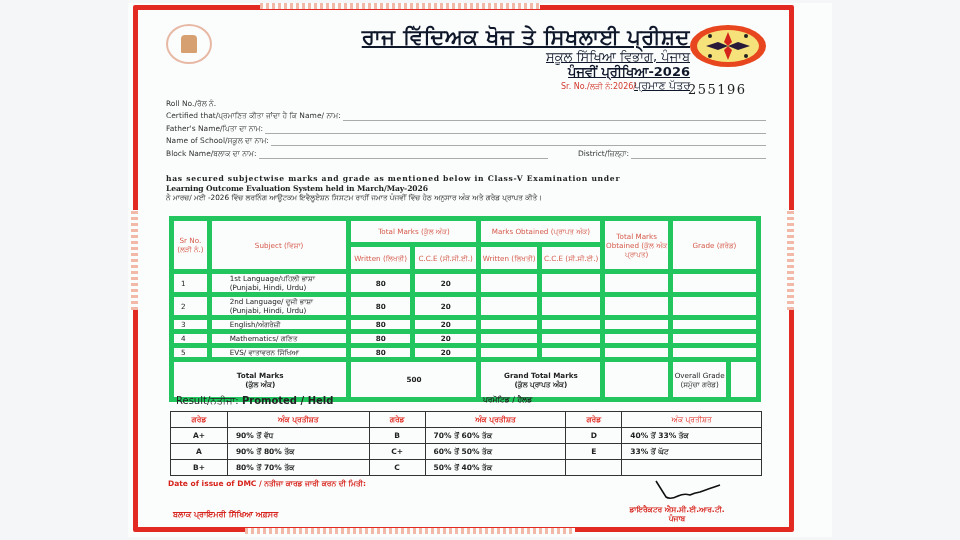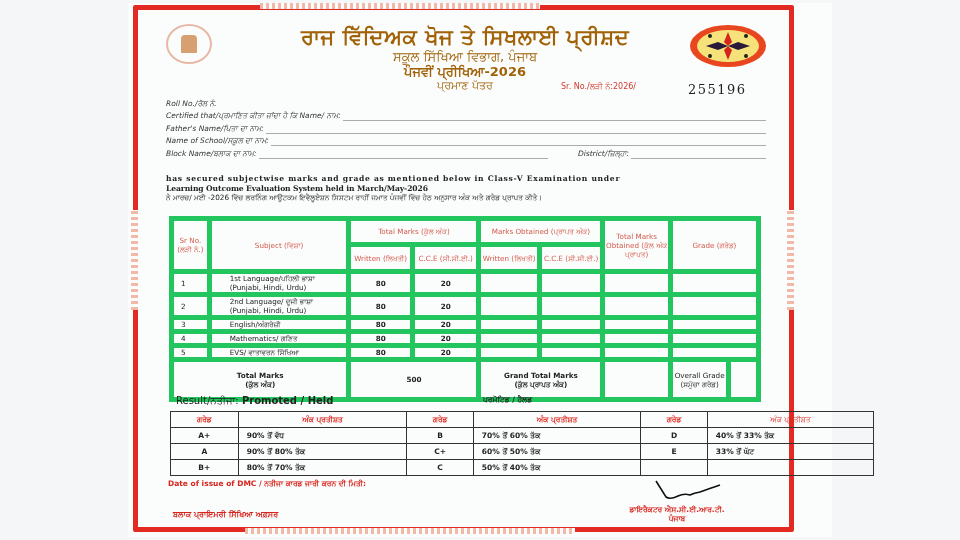--- a/index.html
+++ b/index.html
@@ -10,31 +10,31 @@
   .border-pattern { position: absolute; background: repeating-linear-gradient(90deg, #f3b9a8 0 3px, #fbfcfc 3px 6px); }
   .pat-top { left: 260px; top: 3px; width: 280px; height: 6px; }
   .pat-bottom { left: 245px; top: 528px; width: 330px; height: 6px; }
   .pat-left { left: 131px; top: 210px; width: 7px; height: 100px; background: repeating-linear-gradient(0deg, #f3b9a8 0 3px, #fbfcfc 3px 6px); }
   .pat-right { left: 787px; top: 210px; width: 7px; height: 100px; background: repeating-linear-gradient(0deg, #f3b9a8 0 3px, #fbfcfc 3px 6px); }
 
   .emblem-left { position: absolute; left: 166px; top: 24px; width: 46px; height: 40px; border-radius: 50%; border: 2px solid #e7b9a5; display:flex; align-items:center; justify-content:center; }
   .emblem-left .lion { width: 16px; height: 18px; background: #d7a070; border-radius: 4px 4px 1px 1px; }
   .emblem-right { position: absolute; left: 688px; top: 24px; width: 80px; height: 44px; }
 
-  .header { position: absolute; left: 240px; top: 25px; width: 450px; text-align: center; color: #a16207; }
+  .header { position: absolute; left: 240px; top: 25px; width: 450px; text-align: right; color: #0f172a; text-decoration: underline; }
   .h-title { font-family: "DejaVu Sans", sans-serif; font-weight: bold; font-size: 21px; letter-spacing: 0.5px; line-height: 24px; }
   .h-sub { font-size: 13px; line-height: 15px; }
   .h-exam { font-size: 13px; font-weight: bold; line-height: 15px; }
   .h-cert { font-size: 11px; line-height: 13px; }
 
   .srno { position: absolute; left: 561px; top: 82px; font-size: 8px; color: #d23a2e; }
   .srno-val { position: absolute; left: 688px; top: 82px; font-family: "DejaVu Serif", serif; font-size: 13px; letter-spacing: 1.5px; color: #222; }
 
   .fields { position: absolute; left: 166px; top: 96px; width: 600px; font-size: 7.5px; color: #333; }
-  .field { position: relative; height: 12.5px; display: flex; align-items: flex-end; font-style: italic; }
+  .field { position: relative; height: 12.5px; display: flex; align-items: flex-end; }
   .field .lbl { white-space: nowrap; padding-right: 2px; }
   .field .line { flex: 1; border-bottom: 1px solid #aaa; height: 8px; }
   .field .dist-lbl { white-space: nowrap; padding: 0 2px 0 30px; }
   .field .short { flex: 0 0 135px; border-bottom: 1px solid #aaa; height: 8px; }
 
   .para { position: absolute; left: 166px; top: 174px; width: 600px; font-size: 7.6px; color: #222; line-height: 9.5px; }
   .para .en1 { font-family: "DejaVu Serif", serif; text-align: justify; letter-spacing: 0.7px; font-weight: bold; }
   .para .en2 { font-family: "DejaVu Serif", serif; font-weight: bold; letter-spacing: -0.1px; }
   .para .pa { font-size: 7.3px; }
 
@@ -43,21 +43,21 @@
   .marks td { border: 5px solid #22c55e; text-align: center; vertical-align: middle; }
   .marks .red { color: #d55a4a; }
   .marks .left { text-align: left; padding-left: 18px; margin-top: 32px; }
   .marks .lpad { text-align: left; padding-left: 7px; }
   .marks .bold { font-weight: bold; }
 
   .result { position: absolute; left: 176px; top: 395px; font-size: 10px; color: #222; }
   .result .b { font-weight: bold; }
   .result-pa { position: absolute; left: 483px; top: 395px; font-size: 7.5px; font-weight: bold; color: #222; }
 
-  .grades { left: 170px; top: 411px; width: 704px; font-size: 7.5px; color: #222; }
+  .grades { left: 170px; top: 411px; width: 592px; font-size: 7.5px; color: #222; }
   .grades td { border: 1px solid #333; height: 16px; }
   .grades .h { color: #e02a20; text-align: center; font-weight: bold; }
   .grades .hl { color: #e02a20; text-align: center; }
   .grades .c { text-align: center; font-weight: bold; }
   .grades .p { padding-left: 8px; font-weight: bold; }
 
   .doi { position: absolute; left: 168px; top: 479px; font-size: 7.5px; color: #d7231b; font-weight: bold; }
   .block-officer { position: absolute; left: 173px; top: 510px; font-size: 8px; color: #d7231b; font-weight: bold; }
   .signature { position: absolute; left: 648px; top: 479px; width: 80px; height: 24px; }
   .director { position: absolute; left: 612px; top: 505px; width: 130px; text-align: center; font-size: 7.5px; color: #d7231b; font-weight: bold; line-height: 9px; }

